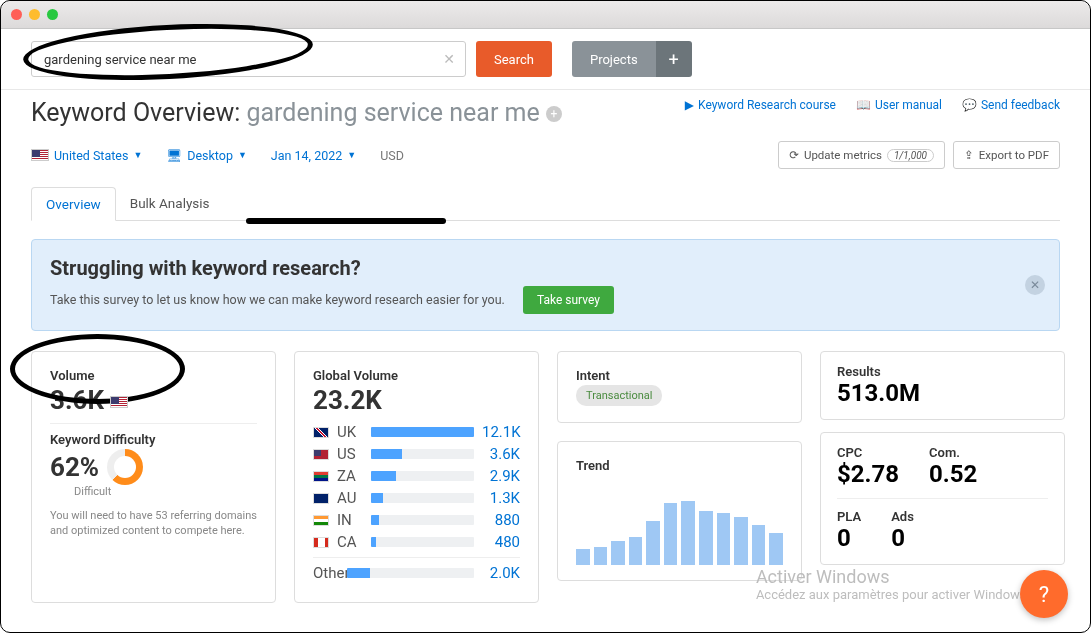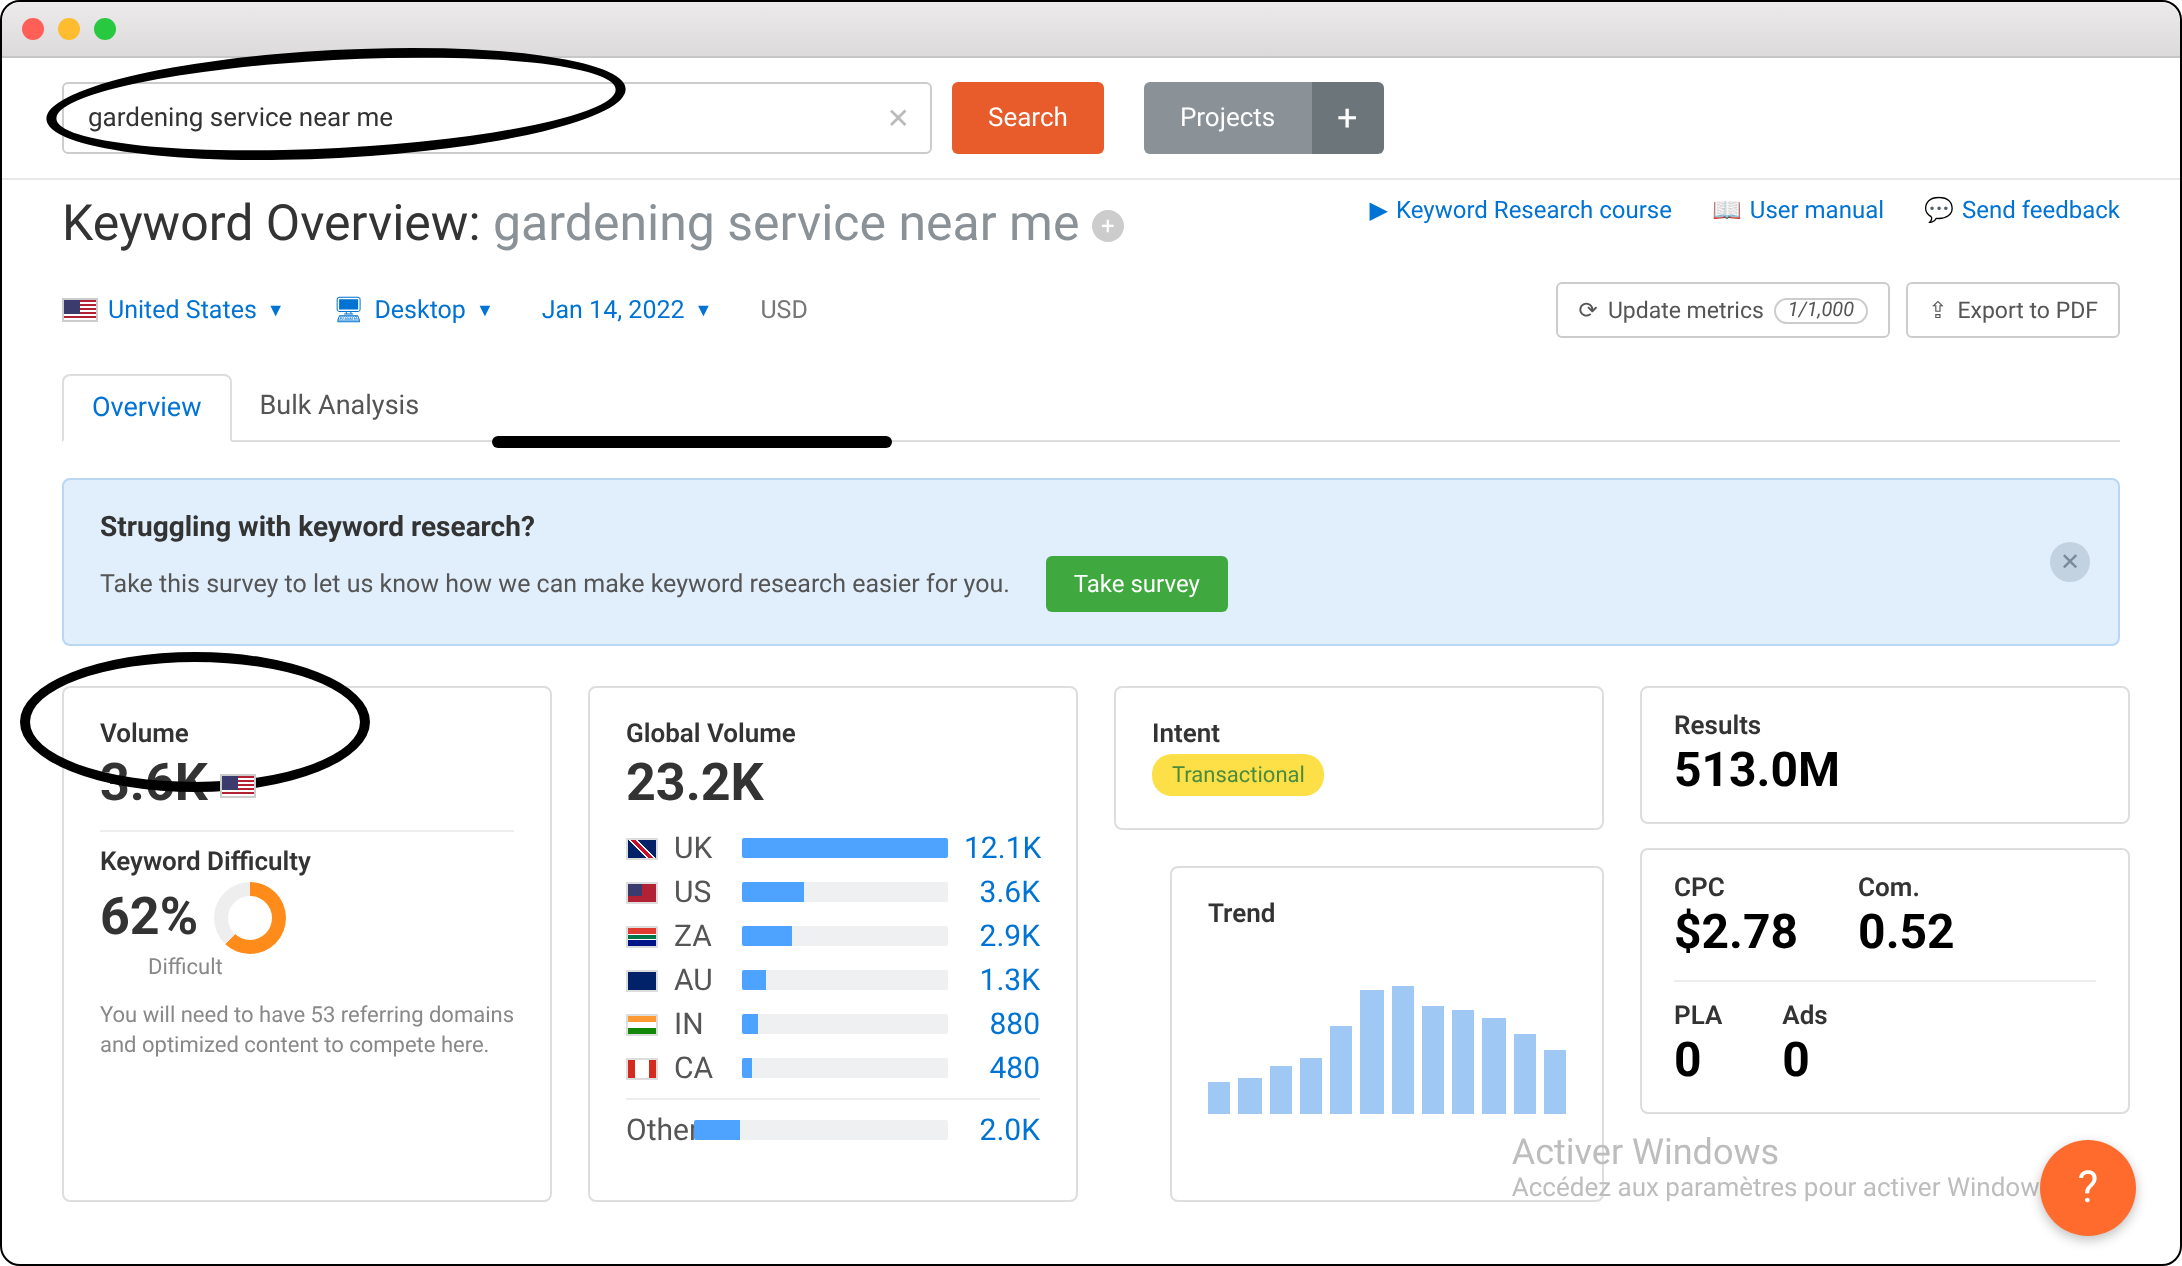--- a/index.html
+++ b/index.html
@@ -31,21 +31,21 @@
   .caret{font-size:9px;color:#0073d4;}
   .usd{color:#777;}
   .rightbtns{margin-left:auto;display:flex;gap:8px;}
   .smbtn{border:1px solid #ccc;background:#fff;border-radius:3px;height:28px;padding:0 10px;font-size:11.5px;color:#555;display:flex;align-items:center;gap:5px;cursor:pointer;}
   .pill{border:1px solid #ccc;border-radius:10px;padding:0 6px;font-size:10px;font-style:italic;}
   .tabs{display:flex;margin-top:18px;border-bottom:1px solid #ddd;}
   .tab{padding:8px 14px;font-size:13.5px;color:#555;cursor:pointer;}
   .tab.active{color:#0073d4;border:1px solid #ddd;border-bottom:1px solid #fff;border-radius:4px 4px 0 0;margin-bottom:-1px;background:#fff;}
   .underline-annot{position:absolute;height:6px;background:#000;border-radius:4px;}
   .banner{margin-top:18px;background:#e1eefb;border:1px solid #b9d7f2;border-radius:4px;padding:16px 18px;display:flex;align-items:center;position:relative;}
-  .banner h3{font-size:14px;font-weight:700;color:#333;margin-bottom:6px;}
+  .banner h3{font-size:20px;font-weight:700;color:#333;margin-bottom:6px;}
   .banner p{font-size:12.5px;color:#555;}
   .btn-survey{background:#3fa93f;color:#fff;border:none;border-radius:3px;height:28px;padding:0 14px;font-size:12px;margin-left:14px;cursor:pointer;}
   .banner-close{position:absolute;right:14px;top:50%;transform:translateY(-50%);width:20px;height:20px;border-radius:50%;background:#c3d2e1;color:#7a8a9a;display:flex;align-items:center;justify-content:center;font-size:12px;cursor:pointer;}
   .grid{display:grid;grid-template-columns: 245px 245px 245px 245px;gap:18px;margin-top:20px;}
   .card{border:1px solid #ddd;border-radius:4px;padding:16px 18px;font-size:12px;color:#333;position:relative;}
   .card-label{font-size:13px;font-weight:600;margin-bottom:2px;}
   .big{font-size:26px;font-weight:700;margin-bottom:8px;}
   .flag{display:inline-block;width:18px;height:12px;background:linear-gradient(#b22234 0 10%,#fff 10% 20%,#b22234 20% 30%,#fff 30% 40%,#b22234 40% 50%,#fff 50% 60%,#b22234 60% 70%,#fff 70% 80%,#b22234 80% 90%,#fff 90% 100%);position:relative;vertical-align:middle;border:1px solid #ccc; }
   .flag::before{content:"";position:absolute;left:0;top:0;width:8px;height:7px;background:#3c3b6e;}
   .smallflag{width:16px;height:11px;display:inline-block;vertical-align:middle;border:1px solid #ddd;}
@@ -57,28 +57,28 @@
   .f-ca{background:linear-gradient(90deg,#d52b1e 0 25%,#fff 25% 75%,#d52b1e 75%);}
   .kd-sub{font-size:11px;color:#888;margin-left:24px;}
   .kd-note{font-size:11px;color:#888;margin-top:10px;line-height:1.4;}
   .donut{width:36px;height:36px;border-radius:50%;background:conic-gradient(#ff8c1a 0 62%,#eee 62% 100%);display:inline-block;vertical-align:middle;margin-left:8px;position:relative;}
   .donut::after{content:"";position:absolute;inset:7px;background:#fff;border-radius:50%;}
   .gv-row{display:flex;align-items:center;gap:8px;margin:4px 0;font-size:15px;}
   .gv-bar{flex:1;height:10px;background:#eef0f2;border-radius:1px;position:relative;overflow:hidden;}
   .gv-fill{height:100%;background:#4da3ff;}
   .gv-val{width:38px;text-align:right;color:#0073d4;}
   .gv-cc{width:26px;color:#555;}
-  .intent-tag{background:#fde047;color:#4a8b3f;font-size:11px;padding:4px 10px;border-radius:10px;display:inline-block;}
+  .intent-tag{background:#e5e5e5;color:#4a8b3f;font-size:11px;padding:4px 10px;border-radius:10px;display:inline-block;}
   .col4{display:flex;flex-direction:column;gap:12px;}
   .subcard{border:1px solid #ddd;border-radius:4px;padding:12px 16px;}
   .row2{display:flex;gap:30px;}
   .metric-label{font-size:13px;font-weight:600;color:#333;}
   .metric-big{font-size:24px;font-weight:700;}
   .sf-icons{color:#bbb;font-size:13px;}
-  .trend-card{height:168px;margin-left:28px;}
+  .trend-card{height:140px;}
   .trend-bars{display:flex;align-items:flex-end;gap:4px;height:80px;margin-top:12px;}
   .tb{width:14px;background:#9fc8f4;}
   .help-fab{position:absolute;right:22px;bottom:14px;width:48px;height:48px;border-radius:50%;background:#ff6b2c;color:#fff;font-size:22px;display:flex;align-items:center;justify-content:center;cursor:pointer;box-shadow:0 2px 6px rgba(0,0,0,.25);}
   .watermark{position:absolute;right:60px;bottom:30px;color:#bdbdbd;font-size:13px;text-align:left;pointer-events:none;}
   .watermark .t{font-size:18px;}
 </style>
 </head>
 <body>
 
 <div class="titlebar">

